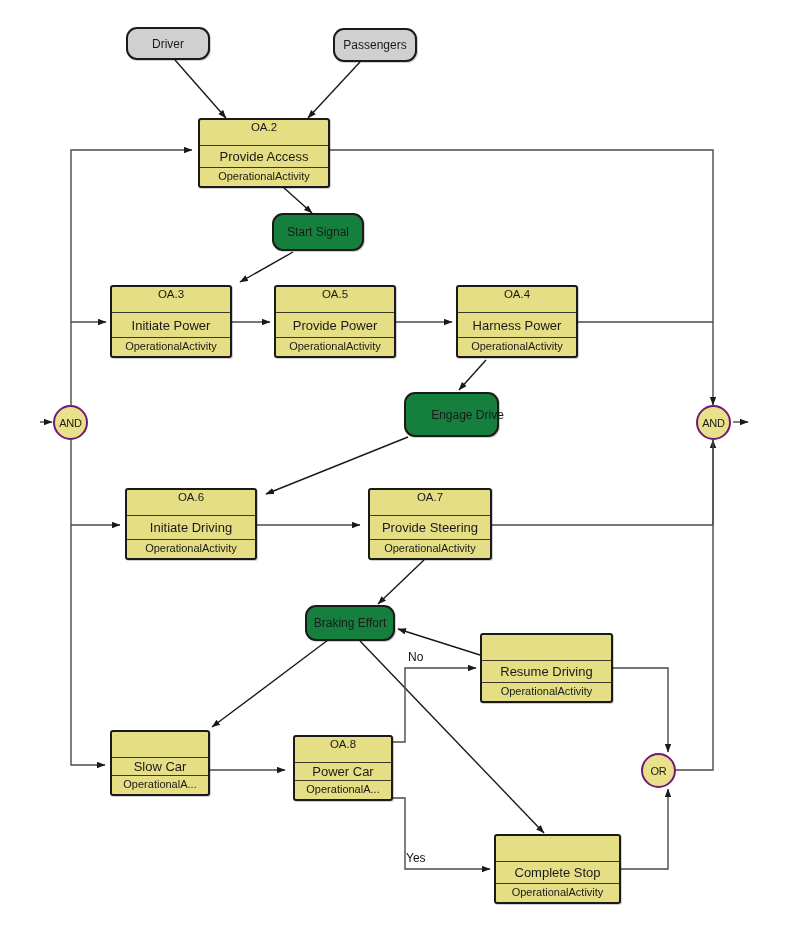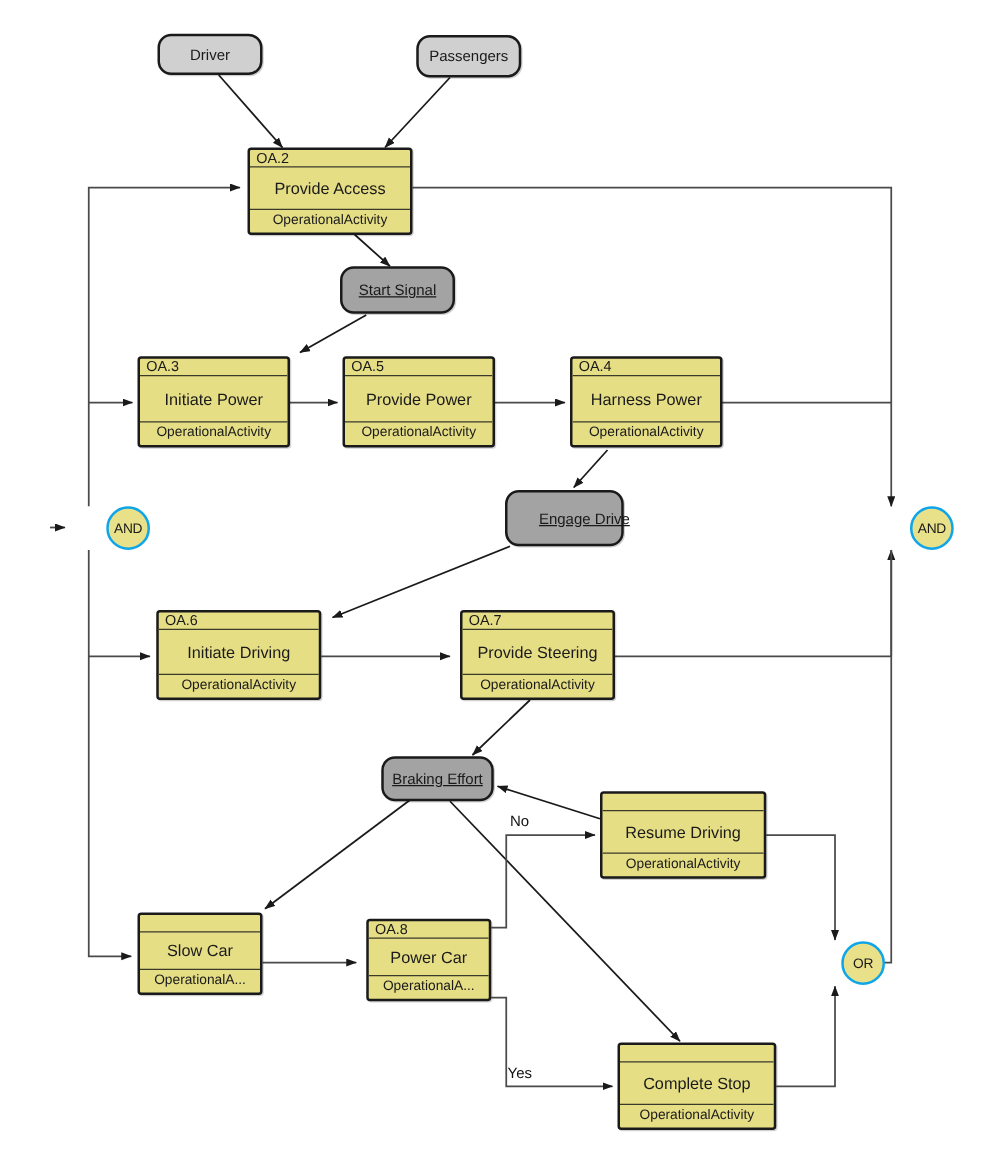--- a/index.html
+++ b/index.html
@@ -32,27 +32,27 @@
     border: 2px solid #1a1a1a;
     border-radius: 3px;
     background: #e6de85;
     display: flex;
     flex-direction: column;
     overflow: hidden;
     box-shadow: 1px 1px 0 rgba(0,0,0,0.18);
   }
   .act .hdr {
     box-sizing: border-box;
-    height: 14px;
+    height: 26px;
     line-height: 15px;
     padding: 0 5px;
     font-size: 11.5px;
     color: #1a1a1a;
     border-bottom: 1px solid #3a3a2a;
-    text-align: left;
+    text-align: center;
     white-space: nowrap;
     overflow: hidden;
   }
   .act .mid {
     flex: 1 1 auto;
     display: flex;
     align-items: center;
     justify-content: center;
     font-size: 13px;
     color: #1a1a1a;
@@ -78,36 +78,35 @@
     border: 2px solid #1a1a1a;
     border-radius: 11px;
     display: flex;
     align-items: center;
     justify-content: center;
     font-size: 12px;
     color: #1a1a1a;
     white-space: nowrap;
     box-shadow: 1px 1px 0 rgba(0,0,0,0.18);
   }
-  .pill.green { background: #a3a3a3; text-decoration: underline; }
+  .pill.green { background: #15803d; }
   .pill.gray  { background: #d0d0d0; }
   
   .gate {
     position: absolute;
     box-sizing: border-box;
-    border: 2px solid #0ea5e9;
+    border: 2px solid #701a75;
     border-radius: 50%;
     background: #e9e08a;
     display: flex;
     align-items: center;
     justify-content: center;
     font-size: 11px;
     color: #1a1a1a;
     letter-spacing: -0.2px;
-    margin-left: 32px;
   }
   
   .elabel {
     position: absolute;
     font-size: 12px;
     color: #111111;
     background: transparent;
     white-space: nowrap;
   }
 </style>

